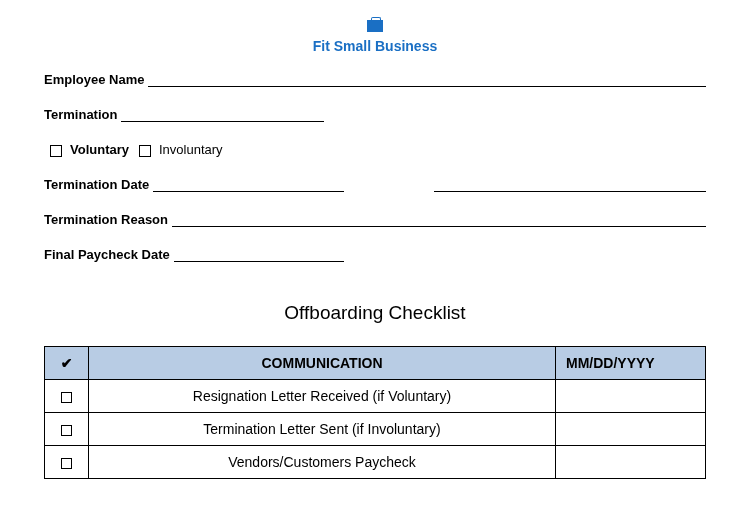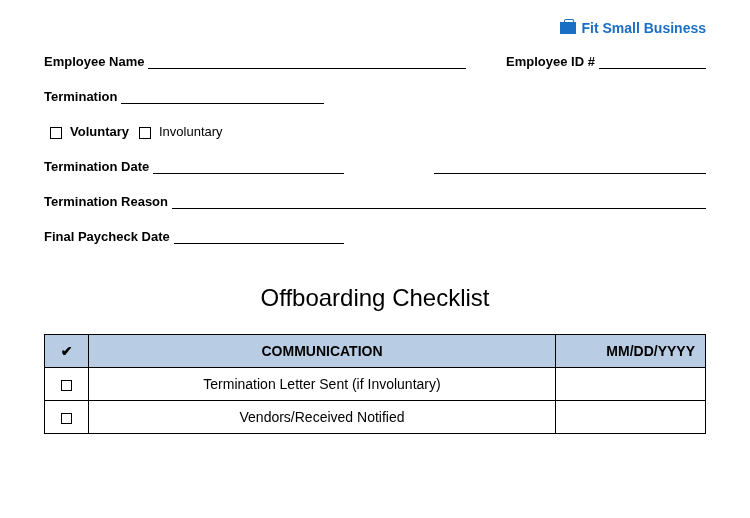--- a/index.html
+++ b/index.html
@@ -14,20 +14,21 @@
   }
   .brand {
     display: flex;
     align-items: center;
     justify-content: flex-end;
     gap: 6px;
     color: #1a6fc4;
     font-weight: bold;
     font-size: 14px;
     margin-bottom: 18px;
+    flex-direction: column;
   }
   .brand-icon {
     width: 16px;
     height: 12px;
     background: #1a6fc4;
     position: relative;
   }
   .brand-icon::before {
     content: "";
     position: absolute;
@@ -62,58 +63,54 @@
   .chk {
     display: inline-block;
     width: 12px;
     height: 12px;
     border: 1.5px solid #000;
     vertical-align: middle;
     margin: 0 4px 0 6px;
   }
   .title {
     text-align: center;
-    font-size: 24px;
+    font-size: 19px;
     font-weight: normal;
     margin: 40px 0 22px 0;
   }
   table {
     width: 100%;
     border-collapse: collapse;
   }
   th, td {
     border: 1.5px solid #000;
     padding: 8px 10px;
     text-align: center;
     font-size: 14px;
   }
   th {
     background: #b8cce4;
     font-weight: bold;
   }
   .col-check { width: 44px; text-align: center; }
-  .col-date { width: 150px; text-align: right; }
+  .col-date { width: 150px; text-align: left; }
   .cell-check { text-align: center; }
   .cell-check .chk { margin: 0; width: 11px; height: 11px; }
 </style>
 </head>
 <body>
 
 <div class="brand">
   <span class="brand-icon"></span>
   <span>Fit Small Business</span>
 </div>
 
 <div class="form-row">
   <div class="field" style="flex:1">
     <span class="field-label">Employee Name</span>
-    <span class="underline" style="flex:1"></span>
-  </div>
-  <div class="field" style="width:200px">
-    <span class="field-label">Employee ID #</span>
     <span class="underline" style="flex:1"></span>
   </div>
 </div>
 
 <div class="form-row">
   <div class="field" style="width:280px">
     <span class="field-label">Termination</span>
     <span class="underline" style="flex:1"></span>
   </div>
 </div>
@@ -157,22 +154,27 @@
   <thead>
     <tr>
       <th class="col-check">✔</th>
       <th>COMMUNICATION</th>
       <th class="col-date">MM/DD/YYYY</th>
     </tr>
   </thead>
   <tbody>
     <tr>
       <td class="cell-check"><span class="chk"></span></td>
+      <td>Resignation Letter Received (if Voluntary)</td>
+      <td></td>
+    </tr>
+    <tr>
+      <td class="cell-check"><span class="chk"></span></td>
       <td>Termination Letter Sent (if Involuntary)</td>
       <td></td>
     </tr>
     <tr>
       <td class="cell-check"><span class="chk"></span></td>
-      <td>Vendors/Received Notified</td>
+      <td>Vendors/Customers Paycheck</td>
       <td></td>
     </tr>
   </tbody>
 </table>
 
 </body></html>

